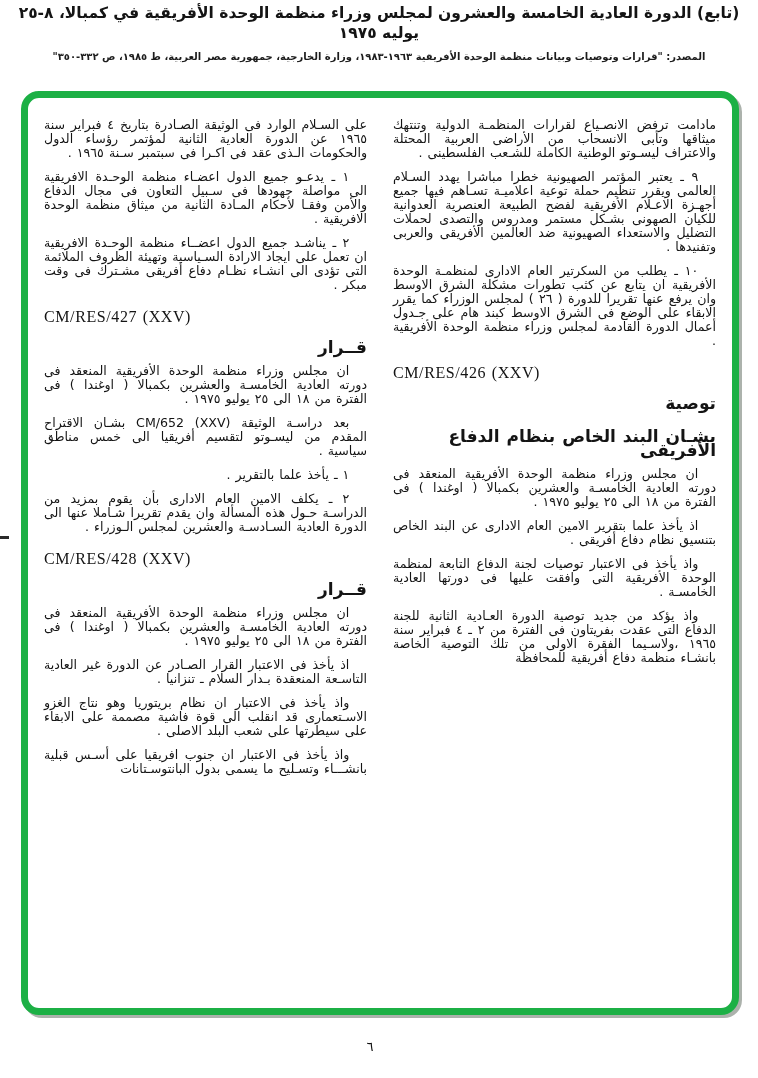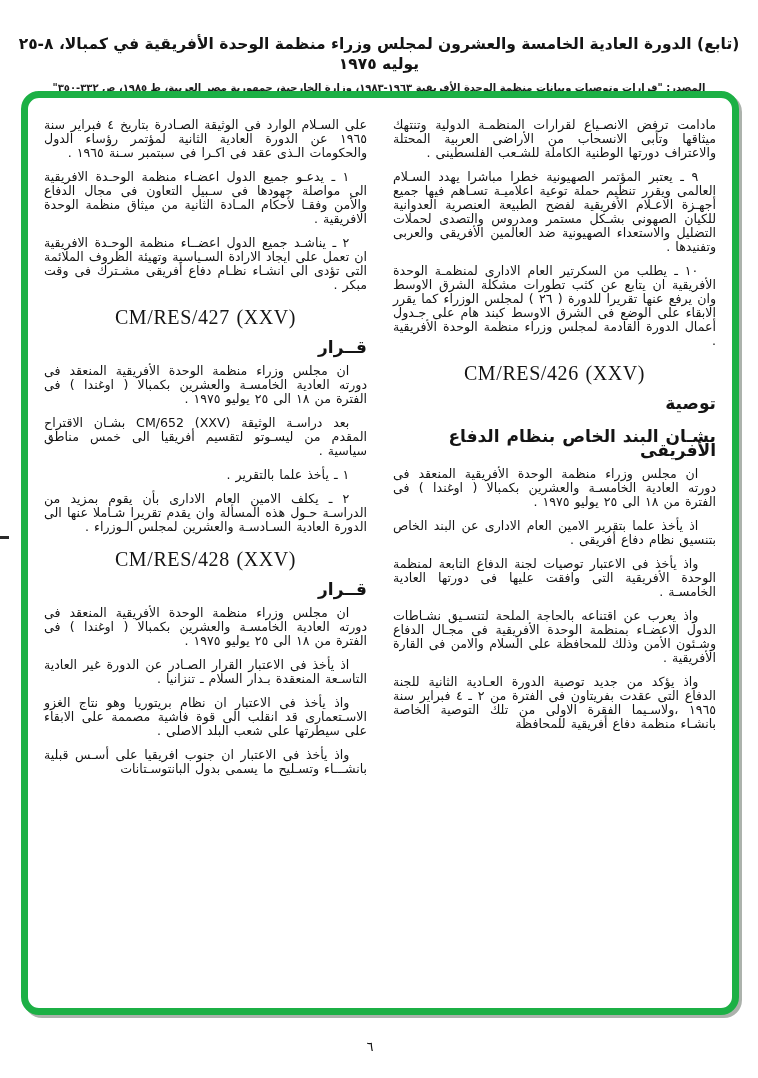--- a/index.html
+++ b/index.html
@@ -7,21 +7,21 @@
     width:758px;height:1078px;
     background:#ffffff;
     position:relative;
     font-family:"DejaVu Sans",sans-serif;
     color:#141414;
     overflow:hidden;
   }
   .header{
     direction:rtl;
     text-align:center;
-    padding-top:34px;
+    padding-top:3px;
   }
   .header .title{
     font-size:15.5px;
     font-weight:bold;
     letter-spacing:0;
     line-height:1.3;
   }
   .header .source{
     font-size:10px;
     font-weight:bold;
@@ -54,23 +54,23 @@
     margin:10px 0;
     text-align:justify;
     font-size:12.6px;
     line-height:14px;
     word-spacing:1px;
   }
   .blk.p{ text-indent:1.4em; }
   .blk.pc{ text-indent:0; }
   .blk.ref{
     direction:ltr;
-    text-align:center;
+    text-align:left;
     font-family:"Liberation Serif",serif;
-    font-size:20px;
+    font-size:16px;
     letter-spacing:.6px;
     font-weight:500;
     margin:18px 0 12px 0;
     text-indent:0;
   }
   .blk.h, .blk.h2{
     text-align:right;
     font-weight:bold;
     font-size:17px;
     margin:16px 0 10px 0;
@@ -96,30 +96,29 @@
 <body>
 
 <div class="header">
   <div class="title">(تابع) الدورة العادية الخامسة والعشرون لمجلس وزراء منظمة الوحدة الأفريقية في كمبالا، ٨-٢٥ يوليه ١٩٧٥</div>
   <div class="source">المصدر: "قرارات وتوصيات وبيانات منظمة الوحدة الأفريقية ١٩٦٣-١٩٨٣، وزارة الخارجية، جمهورية مصر العربية، ط ١٩٨٥، ص ٣٣٢-٣٥٠"</div>
 </div>
 
 <div class="doc-box" style="border-color: rgb(28, 176, 69);">
   <div class="cols">
     <div class="col">
-        <p class="blk pc">مادامت ترفض الانصـياع لقرارات المنظمـة الدولية وتنتهك ميثاقها وتأبى الانسحاب من الأراضى العربية المحتلة والاعتراف دورتها الوطنية الكاملة للشـعب الفلسطينى .</p>
+        <p class="blk pc">مادامت ترفض الانصـياع لقرارات المنظمـة الدولية وتنتهك ميثاقها وتأبى الانسحاب من الأراضى العربية المحتلة والاعتراف ليسـوتو الوطنية الكاملة للشـعب الفلسطينى .</p>
         <p class="blk p">٩ ـ يعتبر المؤتمر الصهيونية خطرا مباشرا يهدد السـلام العالمى ويقرر تنظيم حملة توعية اعلاميـة تسـاهم فيها جميع أجهـزة الاعـلام الأفريقية لفضح الطبيعة العنصرية العدوانية للكيان الصهونى بشـكل مستمر ومدروس والتصدى لحملات التضليل والاستعداء الصهيونية ضد العالمين الأفريقى والعربى وتفنيدها .</p>
         <p class="blk p">١٠ ـ يطلب من السكرتير العام الادارى لمنظمـة الوحدة الأفريقية ان يتابع عن كثب تطورات مشكلة الشرق الاوسط وان يرفع عنها تقريرا للدورة ( ٢٦ ) لمجلس الوزراء كما يقرر الابقاء على الوضع فى الشرق الاوسط كبند هام على جـدول أعمال الدورة القادمة لمجلس وزراء منظمة الوحدة الأفريقية .</p>
         <p class="blk ref">CM/RES/426 (XXV)</p>
         <h3 class="blk h">توصية</h3>
         <h3 class="blk h2">بشـان البند الخاص بنظام الدفاع الأفريقى</h3>
         <p class="blk p">ان مجلس وزراء منظمة الوحدة الأفريقية المنعقد فى دورته العادية الخامسـة والعشرين بكمبالا ( اوغندا ) فى الفترة من ١٨ الى ٢٥ يوليو ١٩٧٥ .</p>
         <p class="blk p">اذ يأخذ علما بتقرير الامين العام الادارى عن البند الخاص بتنسيق نظام دفاع أفريقى .</p>
         <p class="blk p">واذ يأخذ فى الاعتبار توصيات لجنة الدفاع التابعة لمنظمة الوحدة الأفريقية التى وافقت عليها فى دورتها العادية الخامسـة .</p>
-        <p class="blk p">واذ يعرب عن اقتناعه بالحاجة الملحة لتنسـيق نشـاطات الدول الاعضـاء بمنظمة الوحدة الأفريقية فى مجـال الدفاع وشـئون الأمن وذلك للمحافظة على السلام والامن فى القارة الأفريقية .</p>
         <p class="blk p">واذ يؤكد من جديد توصية الدورة العـادية الثانية للجنة الدفاع التى عقدت بفريتاون فى الفترة من ٢ ـ ٤ فبراير سنة ١٩٦٥ ،ولاسـيما الفقرة الاولى من تلك التوصية الخاصة بانشـاء منظمة دفاع أفريقية للمحافظة</p>
       </div>
     <div class="col">
         <p class="blk pc">على السـلام الوارد فى الوثيقة الصـادرة بتاريخ ٤ فبراير سنة ١٩٦٥ عن الدورة العادية الثانية لمؤتمر رؤساء الدول والحكومات الـذى عقد فى اكـرا فى سبتمبر سـنة ١٩٦٥ .</p>
         <p class="blk p">١ ـ يدعـو جميع الدول اعضـاء منظمة الوحـدة الافريقية الى مواصلة جهودها فى سـبيل التعاون فى مجال الدفاع والأمن وفقـا لأحكام المـادة الثانية من ميثاق منظمة الوحدة الافريقية .</p>
         <p class="blk p">٢ ـ يناشـد جميع الدول اعضــاء منظمة الوحـدة الافريقية ان تعمل على ايجاد الارادة السـياسية وتهيئة الظروف الملائمة التى تؤدى الى انشـاء نظـام دفاع أفريقى مشـترك فى وقت مبكر .</p>
         <p class="blk ref">CM/RES/427 (XXV)</p>
         <h3 class="blk h">قــرار</h3>
         <p class="blk p">ان مجلس وزراء منظمة الوحدة الأفريقية المنعقد فى دورته العادية الخامسـة والعشرين بكمبالا ( اوغندا ) فى الفترة من ١٨ الى ٢٥ يوليو ١٩٧٥ .</p>
         <p class="blk p">بعد دراسـة الوثيقة CM/652 (XXV) بشـان الاقتراح المقدم من ليسـوتو لتقسيم أفريقيا الى خمس مناطق سياسية .</p>

